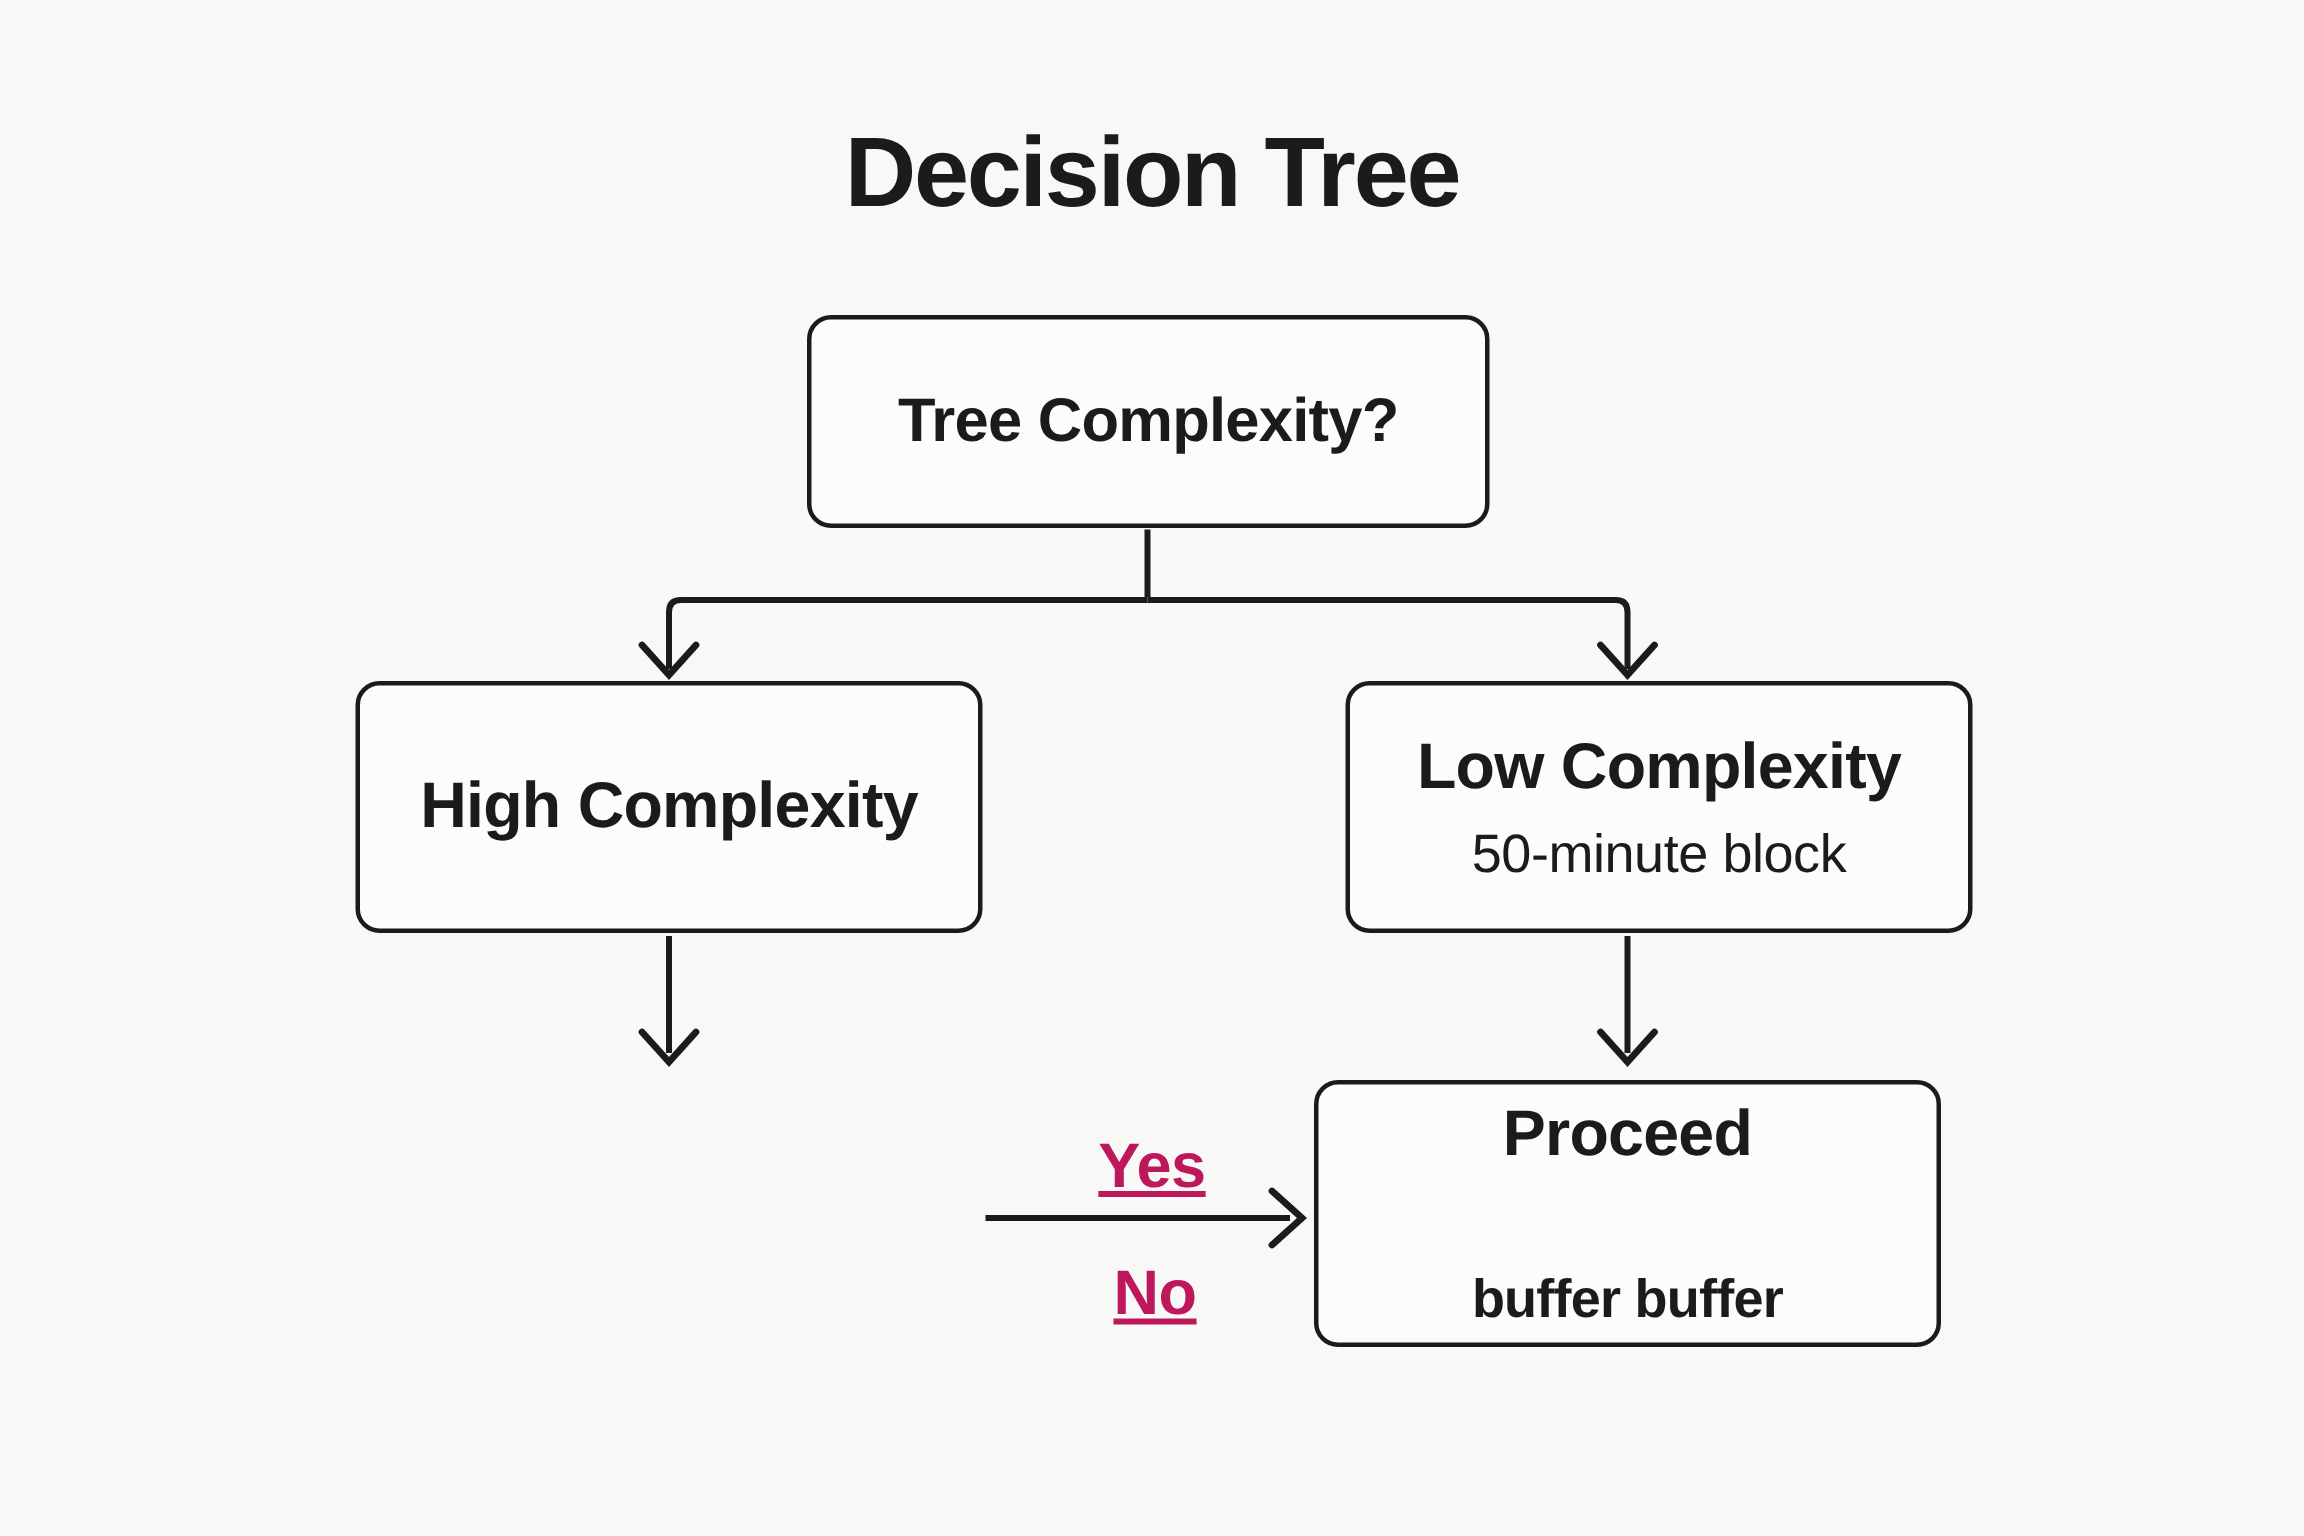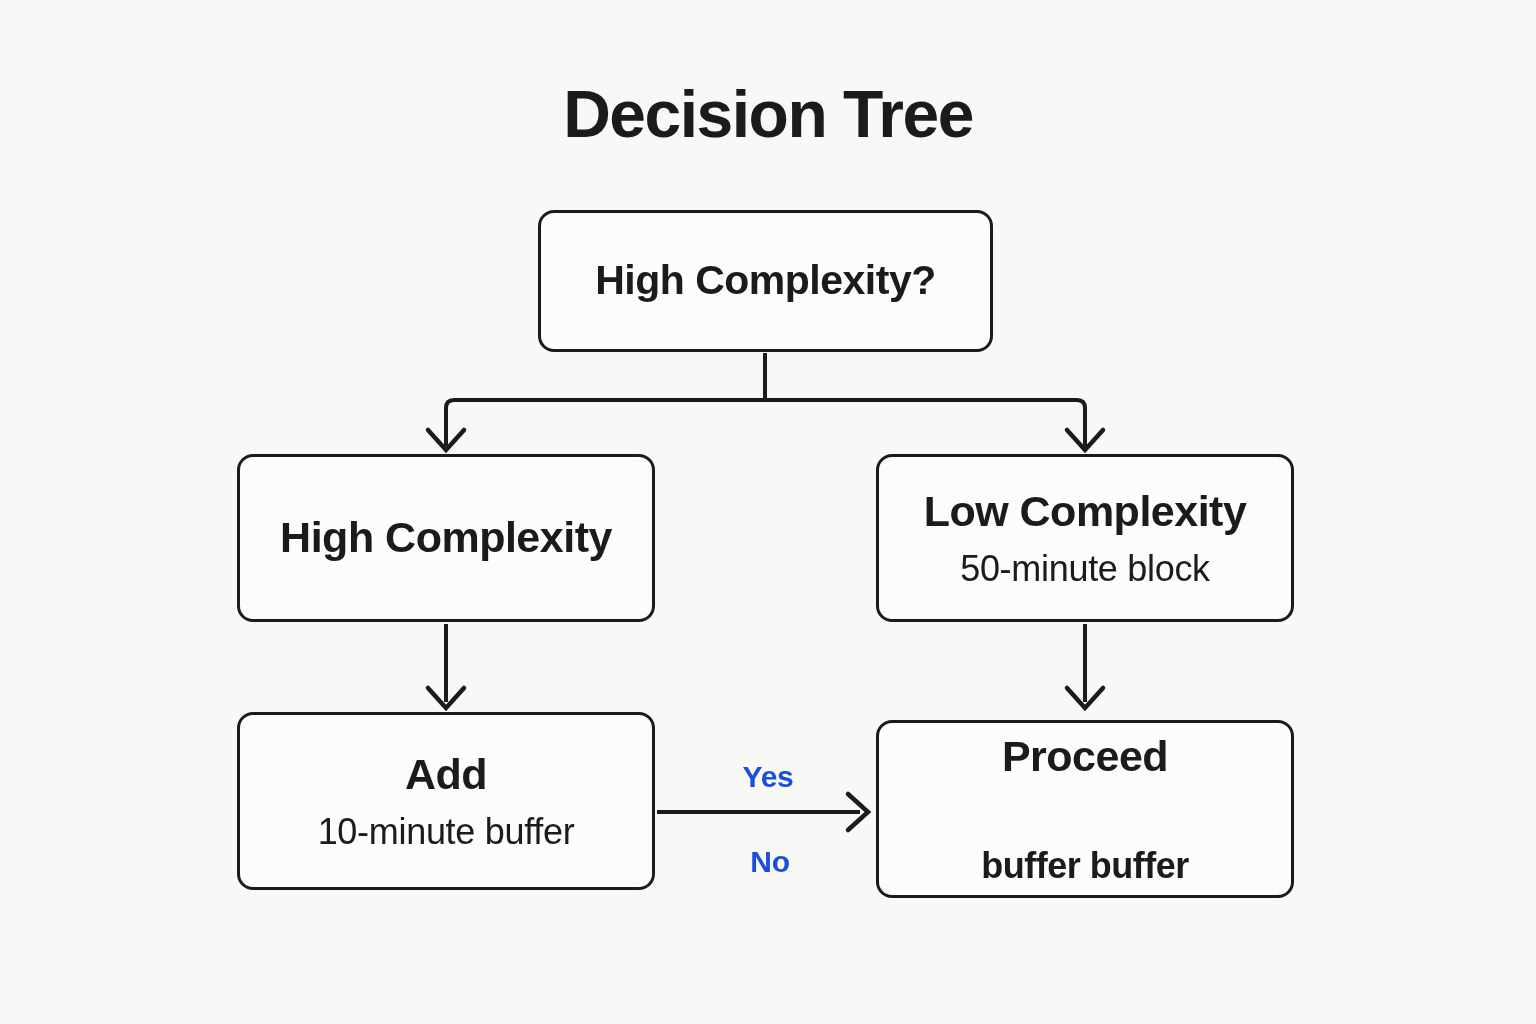--- a/index.html
+++ b/index.html
@@ -54,45 +54,46 @@
     display: flex;
     flex-direction: column;
     align-items: center;
     justify-content: center;
     text-align: center;
     gap: 10px;
     padding: 8px 14px;
   }
   .node-top    { left: 538px; top: 210px; width: 455px; height: 142px; }
   .node-ml     { left: 237px; top: 454px; width: 418px; height: 168px; }
-  .node-mr     { left: 876px; top: 454px; width: 418px; height: 168px; text-align: center; }
+  .node-mr     { left: 897px; top: 454px; width: 418px; height: 168px; text-align: center; }
   .node-bl     { left: 237px; top: 712px; width: 418px; height: 178px; }
   .node-br     { left: 876px; top: 720px; width: 418px; height: 178px; justify-content: space-between; }
   .node-heading {
     font-size: 43px;
     font-weight: 700;
     letter-spacing: -0.5px;
     line-height: 1.2;
   }
   .node-top .node-heading { font-size: 41px; }
   .node-sub {
     font-size: 36px;
     font-weight: 400;
     letter-spacing: -0.3px;
     line-height: 1.2;
   }
   .node-br .node-sub { font-weight: 700; letter-spacing: -0.5px; }
   .edge-label {
     position: absolute;
     transform: translate(-50%, -50%);
-    font-size: 30px;
+    font-size: 42px;
     font-weight: 700;
     letter-spacing: -0.3px;
-    color: #1d4ed8;
+    color: #be185d;
     white-space: nowrap;
+    text-decoration: underline;
   }
   .edge-label-yes { left: 768px; top: 777px; }
   .edge-label-no  { left: 770px; top: 862px; }
 </style>
 </head>
 <body>
 
 <div class="stage">
 
   <h1 class="page-title">Decision Tree</h1>
@@ -111,36 +112,32 @@
     <polyline points="428,688 446,708 464,688"></polyline>
 
     <path d="M1085 624 L1085 702"></path>
     <polyline points="1067,688 1085,708 1103,688"></polyline>
 
     <path d="M657 812 L860 812"></path>
     <polyline points="848,794 868,812 848,830"></polyline>
   </svg>
 
   <div class="node node-top">
-    <div class="node-heading">High Complexity?</div>
+    <div class="node-heading">Tree Complexity?</div>
   </div>
 
   <div class="node node-ml">
     <div class="node-heading">High Complexity</div>
   </div>
 
   <div class="node node-mr">
     <div class="node-heading">Low Complexity</div>
     <div class="node-sub">50-minute block</div>
   </div>
 
-  <div class="node node-bl">
-    <div class="node-heading">Add</div>
-    <div class="node-sub">10-minute buffer</div>
-  </div>
 
   <div class="node node-br">
     <div class="node-heading">Proceed</div>
     <div class="node-sub">buffer buffer</div>
   </div>
 
   <div class="edge-label edge-label-yes">Yes</div>
   <div class="edge-label edge-label-no">No</div>
 
 </div>

